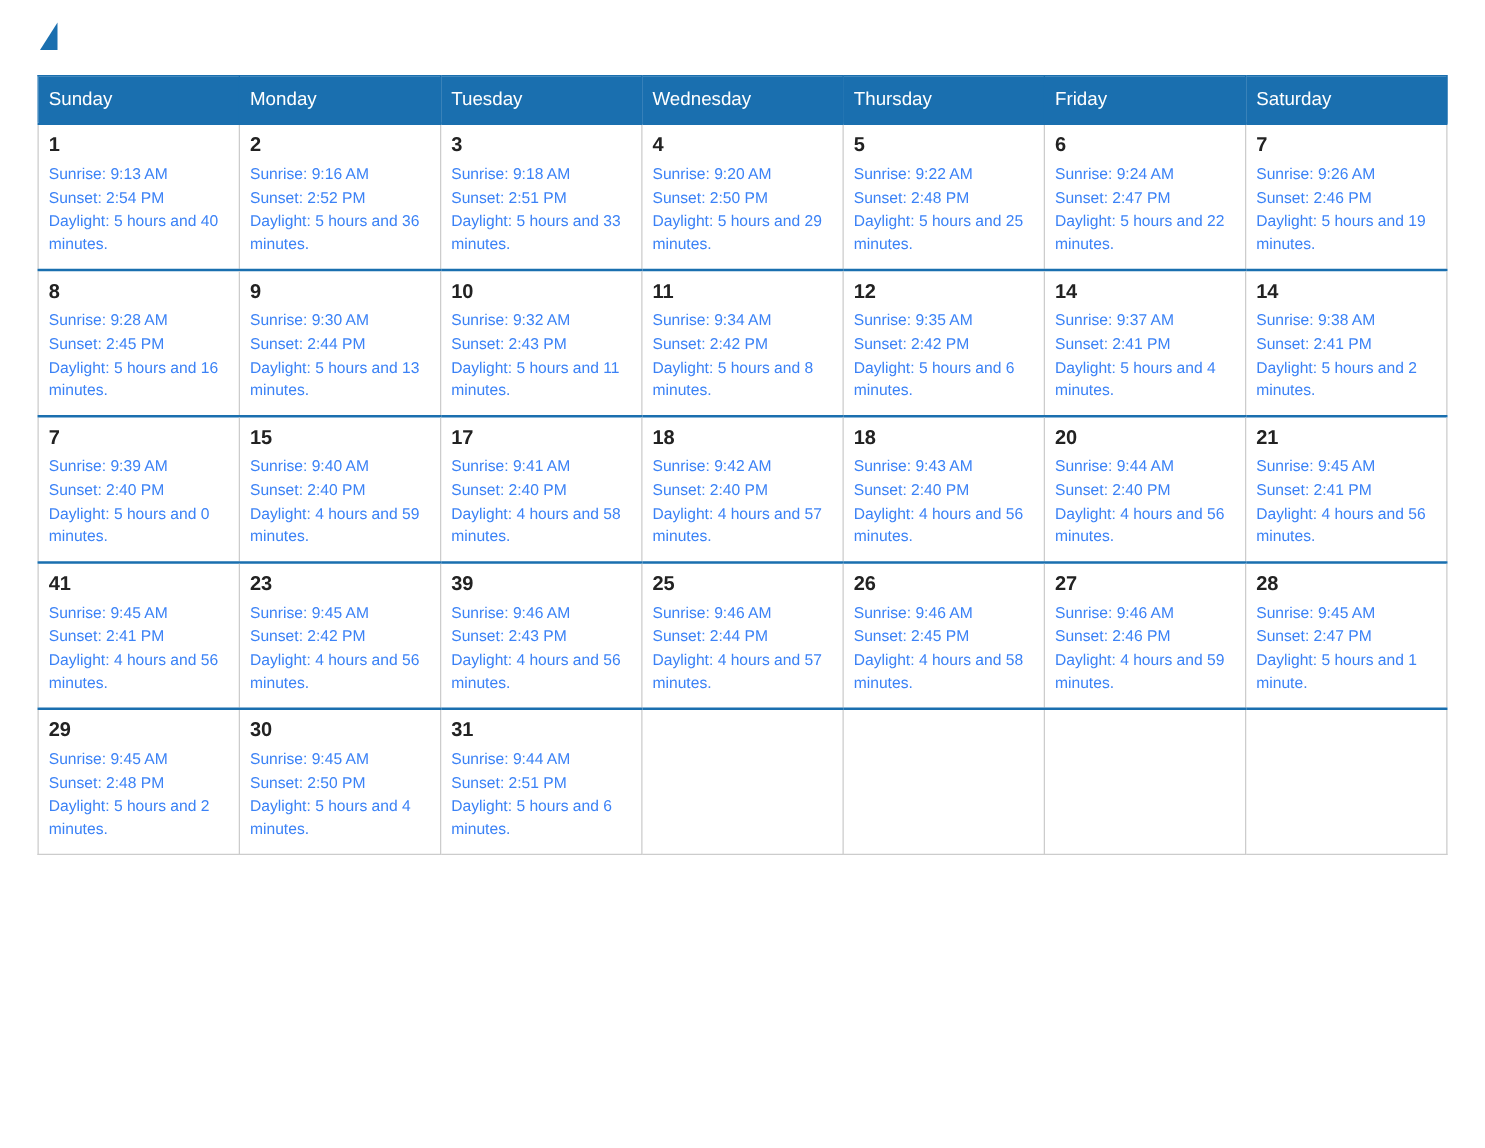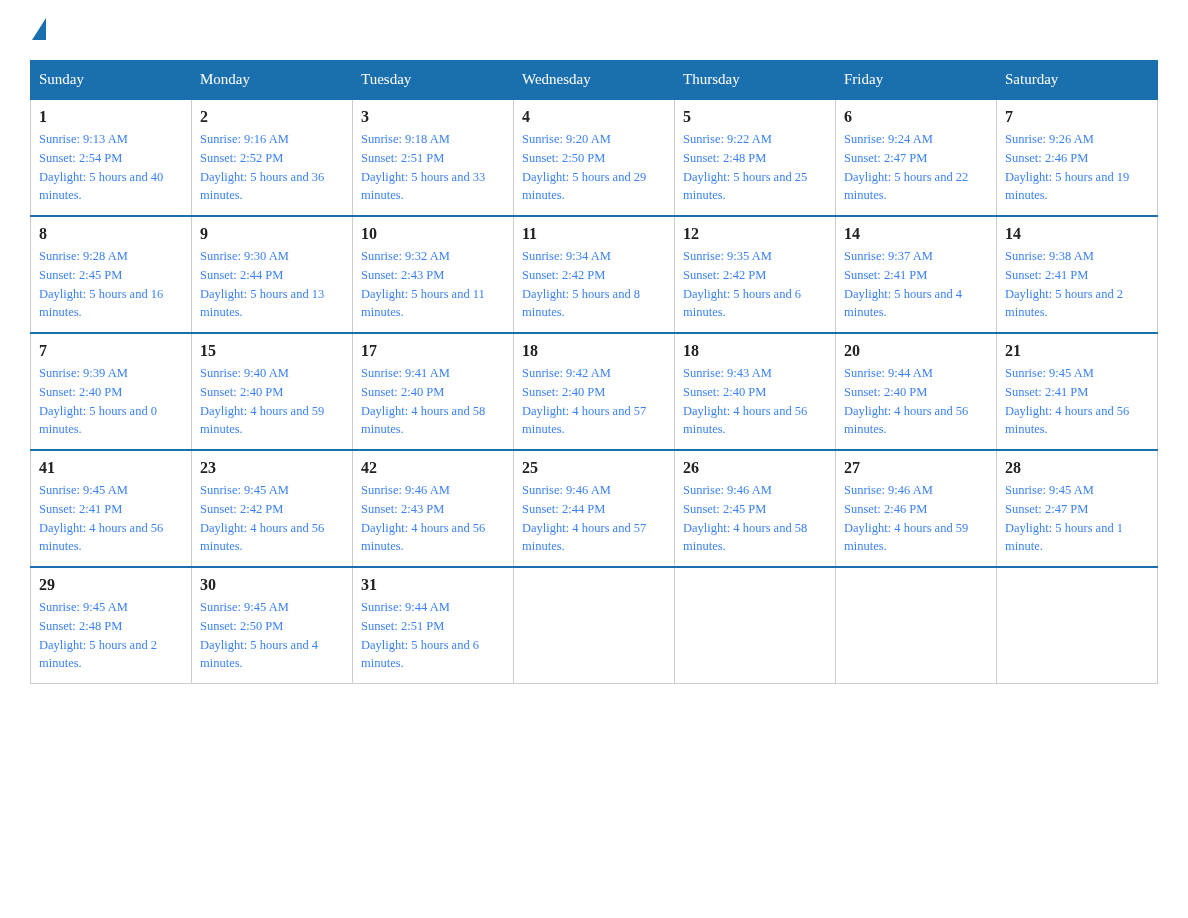--- a/index.html
+++ b/index.html
@@ -53,21 +53,20 @@
     }
     .location-title {
       font-size: 20px;
       color: #555;
       margin-top: 4px;
     }
     table {
       width: 100%;
       border-collapse: collapse;
       table-layout: fixed;
-      font-family: Liberation Serif, serif;
     }
     th {
       background-color: #1a6faf;
       color: #fff;
       padding: 10px 8px;
       text-align: left;
       font-size: 15px;
       font-weight: normal;
       border: 1px solid #1a6faf;
     }
@@ -224,21 +223,21 @@
       <tr>
         <td>
         <span class="day-num">41</span>
         <span class="day-info">Sunrise: 9:45 AM<br>Sunset: 2:41 PM<br>Daylight: 4 hours and 56 minutes.</span>
       </td>
         <td>
         <span class="day-num">23</span>
         <span class="day-info">Sunrise: 9:45 AM<br>Sunset: 2:42 PM<br>Daylight: 4 hours and 56 minutes.</span>
       </td>
         <td>
-        <span class="day-num">42</span>
+        <span class="day-num">39</span>
         <span class="day-info">Sunrise: 9:46 AM<br>Sunset: 2:43 PM<br>Daylight: 4 hours and 56 minutes.</span>
       </td>
         <td>
         <span class="day-num">25</span>
         <span class="day-info">Sunrise: 9:46 AM<br>Sunset: 2:44 PM<br>Daylight: 4 hours and 57 minutes.</span>
       </td>
         <td>
         <span class="day-num">26</span>
         <span class="day-info">Sunrise: 9:46 AM<br>Sunset: 2:45 PM<br>Daylight: 4 hours and 58 minutes.</span>
       </td>

